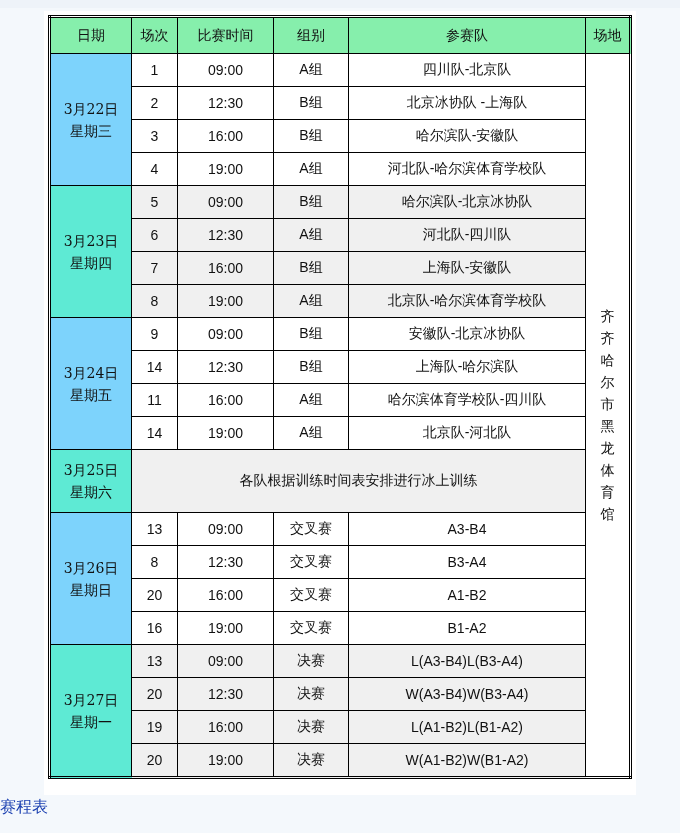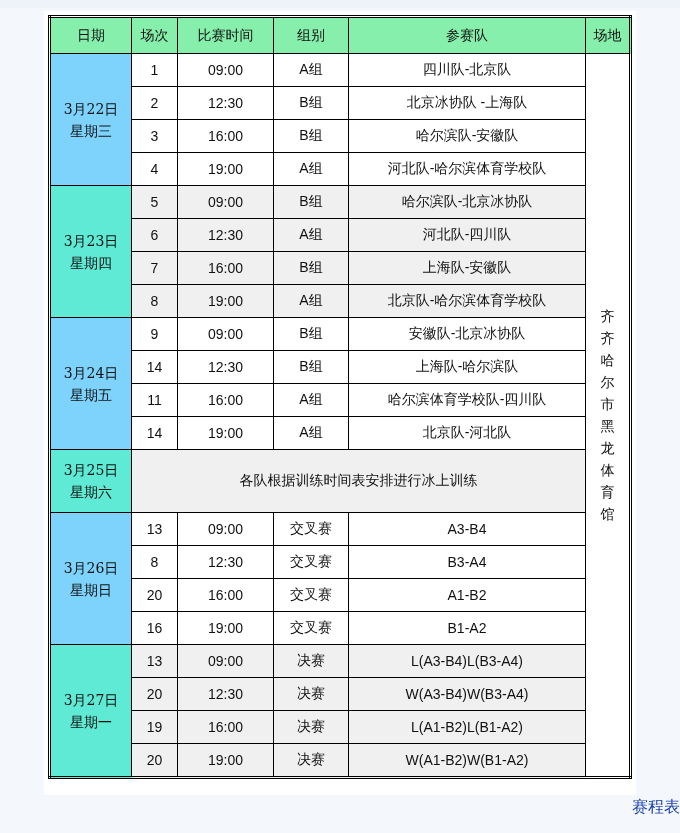--- a/index.html
+++ b/index.html
@@ -12,21 +12,21 @@
   table.sched td, table.sched th { border:1px solid #000; text-align:center; vertical-align:middle;
         padding:0; font-size:14px; font-weight:normal; height:32px; }
   table.sched th { background:#86efac; height:35px; font-family:"DejaVu Serif", serif; font-size:14px; }
   .serif { font-family:Liberation Sans, sans-serif; }
   .sans { font-family:"Liberation Sans", sans-serif; font-size:15px; }
   .shade td { background:#f0f0f0; }
   td.date { font-family:"DejaVu Serif", serif; font-size:13px; line-height:22px; background:#7dd3fc; }
   td.date.g { background:#5eead4; }
   td.venue { background:#fff !important; font-family:"DejaVu Serif", serif; font-size:14px; line-height:22px;text-decoration:underline; }
   .vtext { display:inline-block; width:16px; word-break:break-all; }
-  .caption { position:absolute; left:0; width:680px; top:797px; text-align:right;
+  .caption { position:absolute; left:0; width:680px; top:797px; text-align:left;
              color:#1a3fb0; font-family:"DejaVu Sans", sans-serif; font-size:16px; }
 </style>
 </head>
 <body>
 
 <div class="topbar"></div>
 <div class="panel"></div>
 
 <table class="sched">
   <colgroup>

